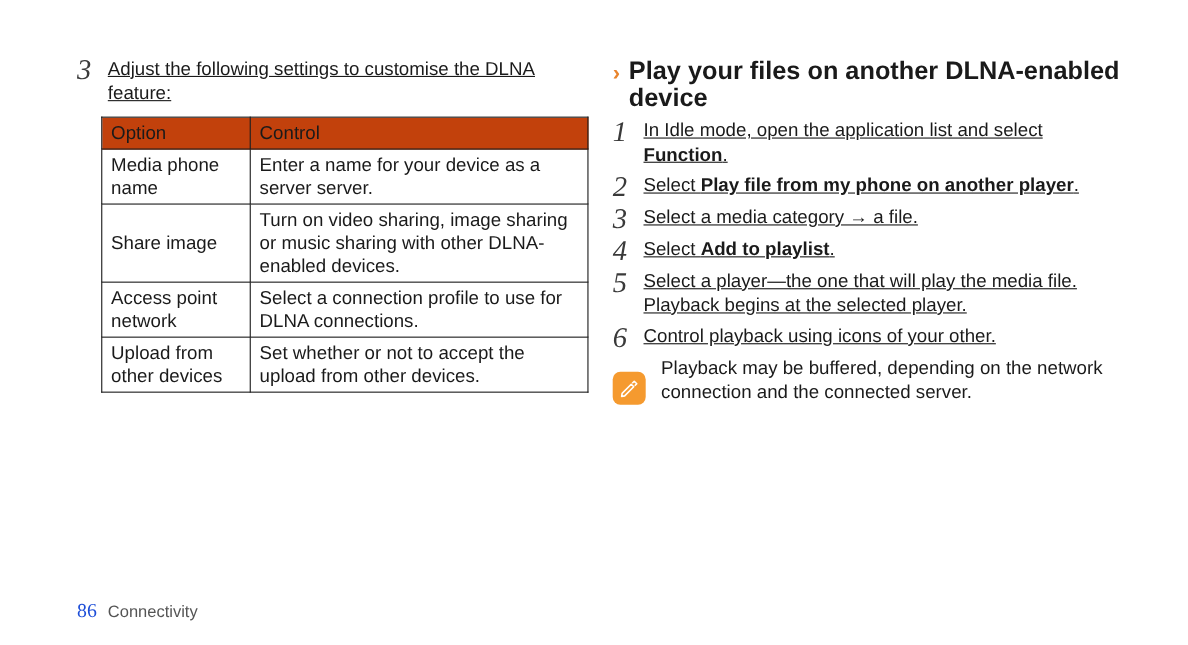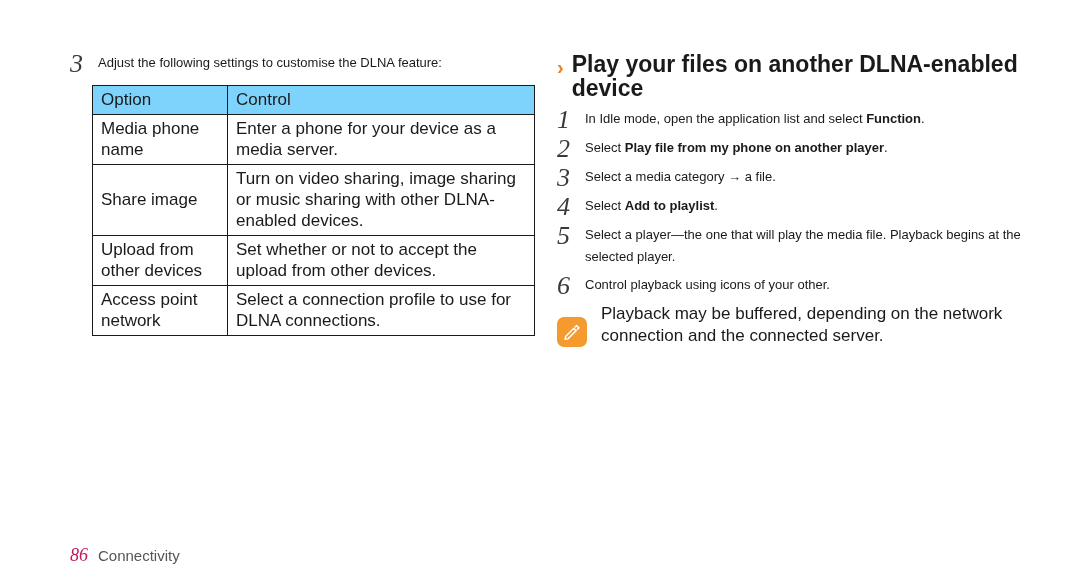--- a/index.html
+++ b/index.html
@@ -38,24 +38,25 @@
     font-family: Georgia, "Times New Roman", serif;
     font-style: italic;
     font-size: 26px;
     line-height: 22px;
     min-width: 24px;
     color: #3a3a3a;
     text-align: left;
     padding-top: 1px;
   }
   .step-body {
-    font-size: 13px;
+    font-size: 17px;
     line-height: 22px;
     padding-left: 4px;
     flex: 1;
+    text-decoration: underline;
   }
   .step-body b { font-weight: 700; }
 
   
   table.options {
     border-collapse: collapse;
     width: 100%;
     margin-top: 10px;
     margin-left: 22px;
     font-size: 17px;
@@ -63,21 +64,21 @@
   }
   table.options th,
   table.options td {
     border: 1px solid #1a1a1a;
     padding: 3px 8px 4px 8px;
     text-align: left;
     vertical-align: middle;
   }
   table.options th {
     font-weight: 400;
-    background: #7dd3fc;
+    background: #c2410c;
   }
   table.options .opt-col { width: 118px; }
 
   
   .section-heading {
     display: flex;
     align-items: flex-start;
     margin: 0 0 8px 0;
   }
   .chevron {
@@ -123,24 +124,23 @@
   .page-footer {
     position: absolute;
     left: 70px;
     bottom: 20px;
     font-size: 15px;
     color: #555;
     display: flex;
     align-items: baseline;
   }
   .page-footer .pnum {
-    font-style: italic;
     font-family: Georgia, "Times New Roman", serif;
     font-size: 18px;
-    color: #be185d;
+    color: #1d4ed8;
     margin-right: 10px;
   }
   .page-footer .ptitle {
     color: #555;
   }
 </style>
 </head>
 <body>
 
 <div class="page">
@@ -154,33 +154,33 @@
     <table class="options">
       <thead>
         <tr>
           <th class="opt-col">Option</th>
           <th>Control</th>
         </tr>
       </thead>
       <tbody>
         <tr>
           <td>Media phone name</td>
-          <td>Enter a phone for your device as a media server.</td>
+          <td>Enter a name for your device as a server server.</td>
         </tr>
         <tr>
           <td>Share image</td>
           <td>Turn on video sharing, image sharing or music sharing with other DLNA-enabled devices.</td>
         </tr>
         <tr>
+          <td>Access point network</td>
+          <td>Select a connection profile to use for DLNA connections.</td>
+        </tr>
+        <tr>
           <td>Upload from other devices</td>
           <td>Set whether or not to accept the upload from other devices.</td>
-        </tr>
-        <tr>
-          <td>Access point network</td>
-          <td>Select a connection profile to use for DLNA connections.</td>
         </tr>
       </tbody>
     </table>
   </div>
 
   <div class="col col-right">
     <div class="section-heading">
       <span class="chevron">›</span>
       <h2>Play your files on another DLNA-enabled device</h2>
     </div>

